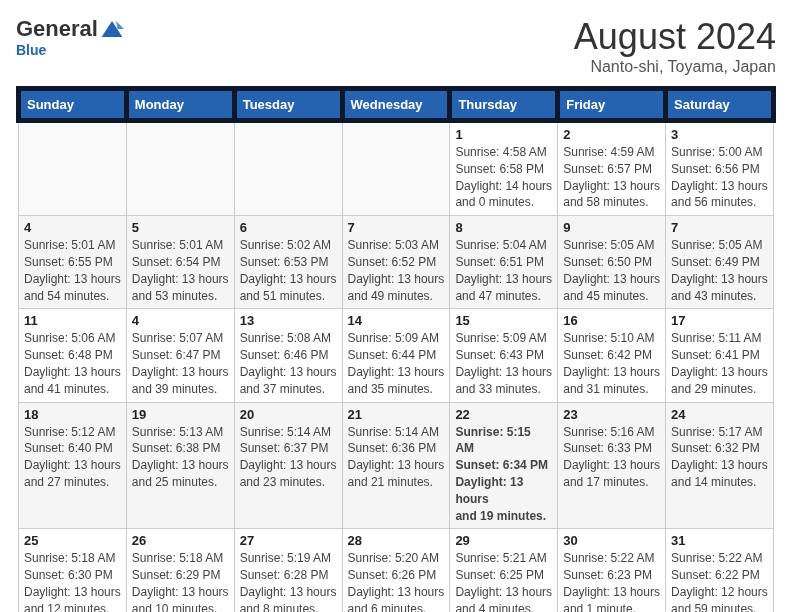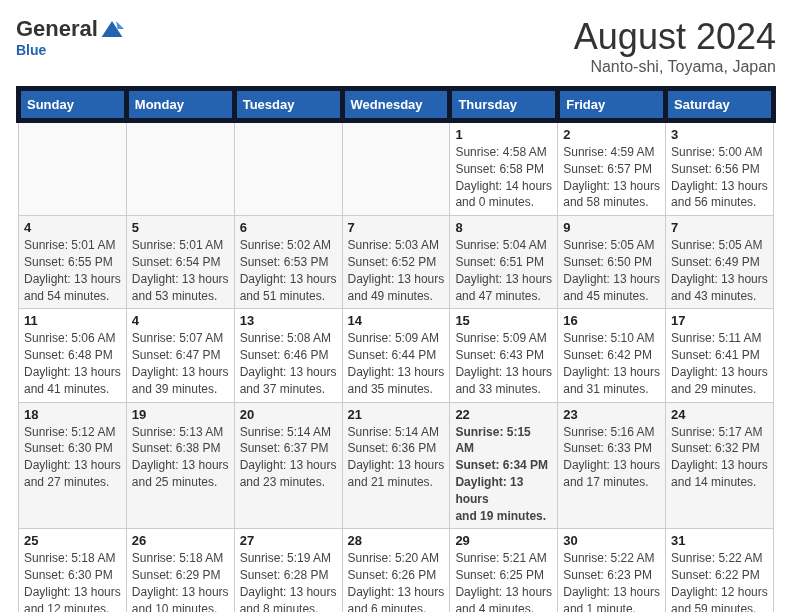--- a/index.html
+++ b/index.html
@@ -251,21 +251,21 @@
           <div class="day-detail" style="white-space: pre-line;">Sunrise: 5:11 AM
 Sunset: 6:41 PM
 Daylight: 13 hours
 and 29 minutes.</div>
         </td>
       </tr>
       <tr>
         <td>
           <span class="day-number">18</span>
           <div class="day-detail" style="white-space: pre-line;">Sunrise: 5:12 AM
-Sunset: 6:30 PM
+Sunset: 6:40 PM
 Daylight: 13 hours
 and 27 minutes.</div>
         </td>
         <td>
           <span class="day-number">19</span>
           <div class="day-detail" style="white-space: pre-line;">Sunrise: 5:13 AM
 Sunset: 6:38 PM
 Daylight: 13 hours
 and 25 minutes.</div>
         </td>

